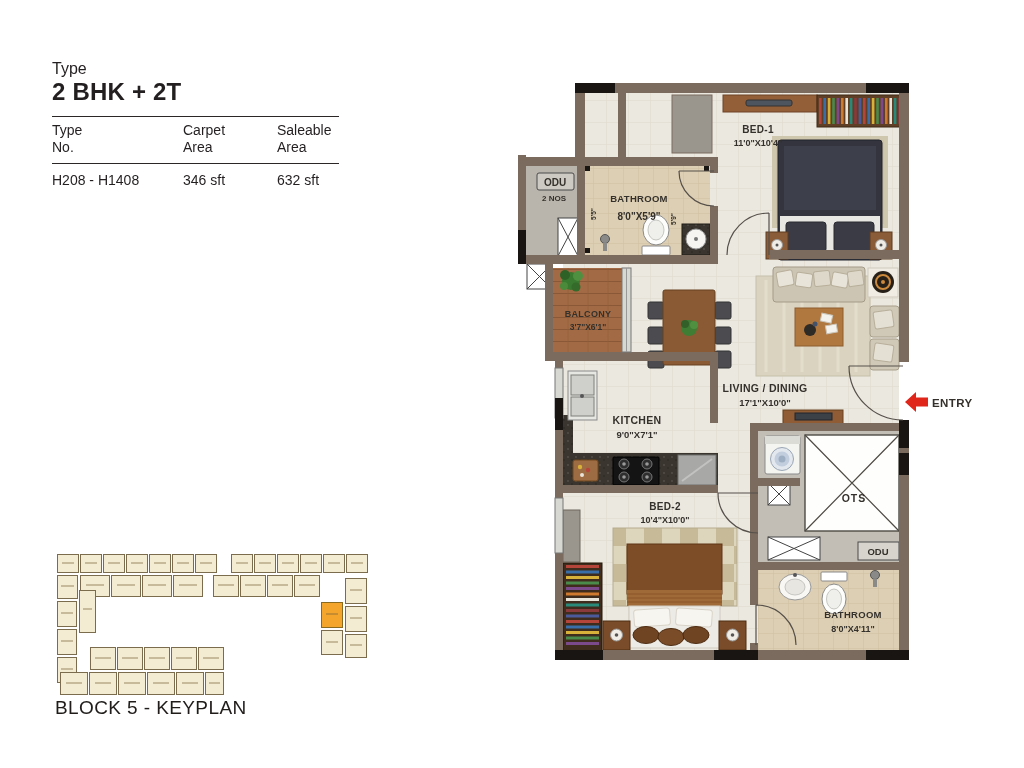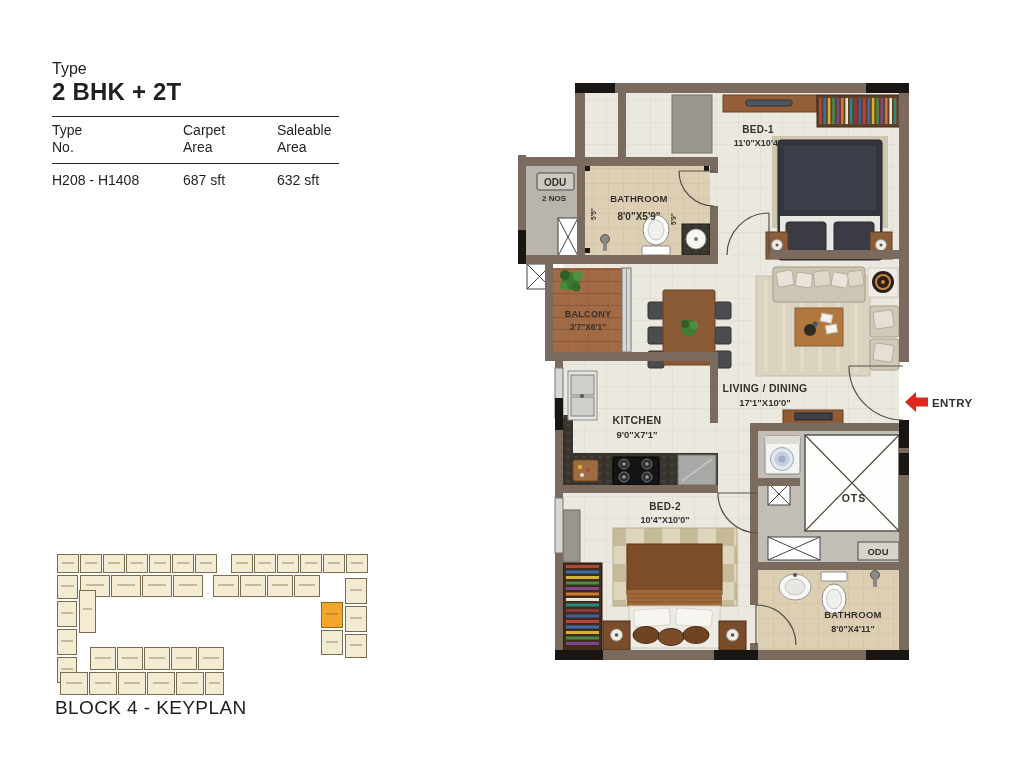--- a/index.html
+++ b/index.html
@@ -34,21 +34,21 @@
   <div class="type-value">2 BHK + 2T</div>
   <div class="rule r1"></div>
   <div class="cols">
     <span class="col c1"><span>Type</span><br><span>No.</span></span>
     <span class="col c2"><span>Carpet</span><br><span>Area</span></span>
     <span class="col c3"><span>Saleable</span><br><span>Area</span></span>
   </div>
   <div class="rule r2"></div>
   <div class="vrow">
     <span class="cell c1">H208 - H1408</span>
-    <span class="cell c2">687 sft</span>
+    <span class="cell c2">346 sft</span>
     <span class="cell c3">632 sft</span>
   </div>
 </div>
 
 <svg id="plan" width="506" height="592" viewBox="0 0 506 592">
   <defs>
     <pattern id="tileC" width="22" height="22" patternUnits="userSpaceOnUse">
       <rect width="22" height="22" fill="#ebe8e0"></rect>
       <path d="M22 0H0V22" fill="none" stroke="#ddd9cc" stroke-width="1"></path>
     </pattern>
@@ -401,13 +401,13 @@
     <div class="kp-b" style="left: 89px; top: 95px; width: 26px; height: 23px; background: rgb(244, 236, 210); border-color: rgb(124, 108, 78);"></div>
     <div class="kp-b" style="left: 116px; top: 95px; width: 26px; height: 23px; background: rgb(244, 236, 210); border-color: rgb(124, 108, 78);"></div>
     <div class="kp-b" style="left: 143px; top: 95px; width: 26px; height: 23px; background: rgb(244, 236, 210); border-color: rgb(124, 108, 78);"></div>
     <div class="kp-b" style="left: 5px; top: 120px; width: 28px; height: 23px; background: rgb(244, 236, 210); border-color: rgb(124, 108, 78);"></div>
     <div class="kp-b" style="left: 34px; top: 120px; width: 28px; height: 23px; background: rgb(244, 236, 210); border-color: rgb(124, 108, 78);"></div>
     <div class="kp-b" style="left: 63px; top: 120px; width: 28px; height: 23px; background: rgb(244, 236, 210); border-color: rgb(124, 108, 78);"></div>
     <div class="kp-b" style="left: 92px; top: 120px; width: 28px; height: 23px; background: rgb(244, 236, 210); border-color: rgb(124, 108, 78);"></div>
     <div class="kp-b" style="left: 121px; top: 120px; width: 28px; height: 23px; background: rgb(244, 236, 210); border-color: rgb(124, 108, 78);"></div>
     <div class="kp-b" style="left: 150px; top: 120px; width: 19px; height: 23px; background: rgb(244, 236, 210); border-color: rgb(124, 108, 78);"></div>
   </div>
-<div class="kp-title">BLOCK 4 - KEYPLAN</div>
+<div class="kp-title">BLOCK 5 - KEYPLAN</div>
 
 </body></html>

